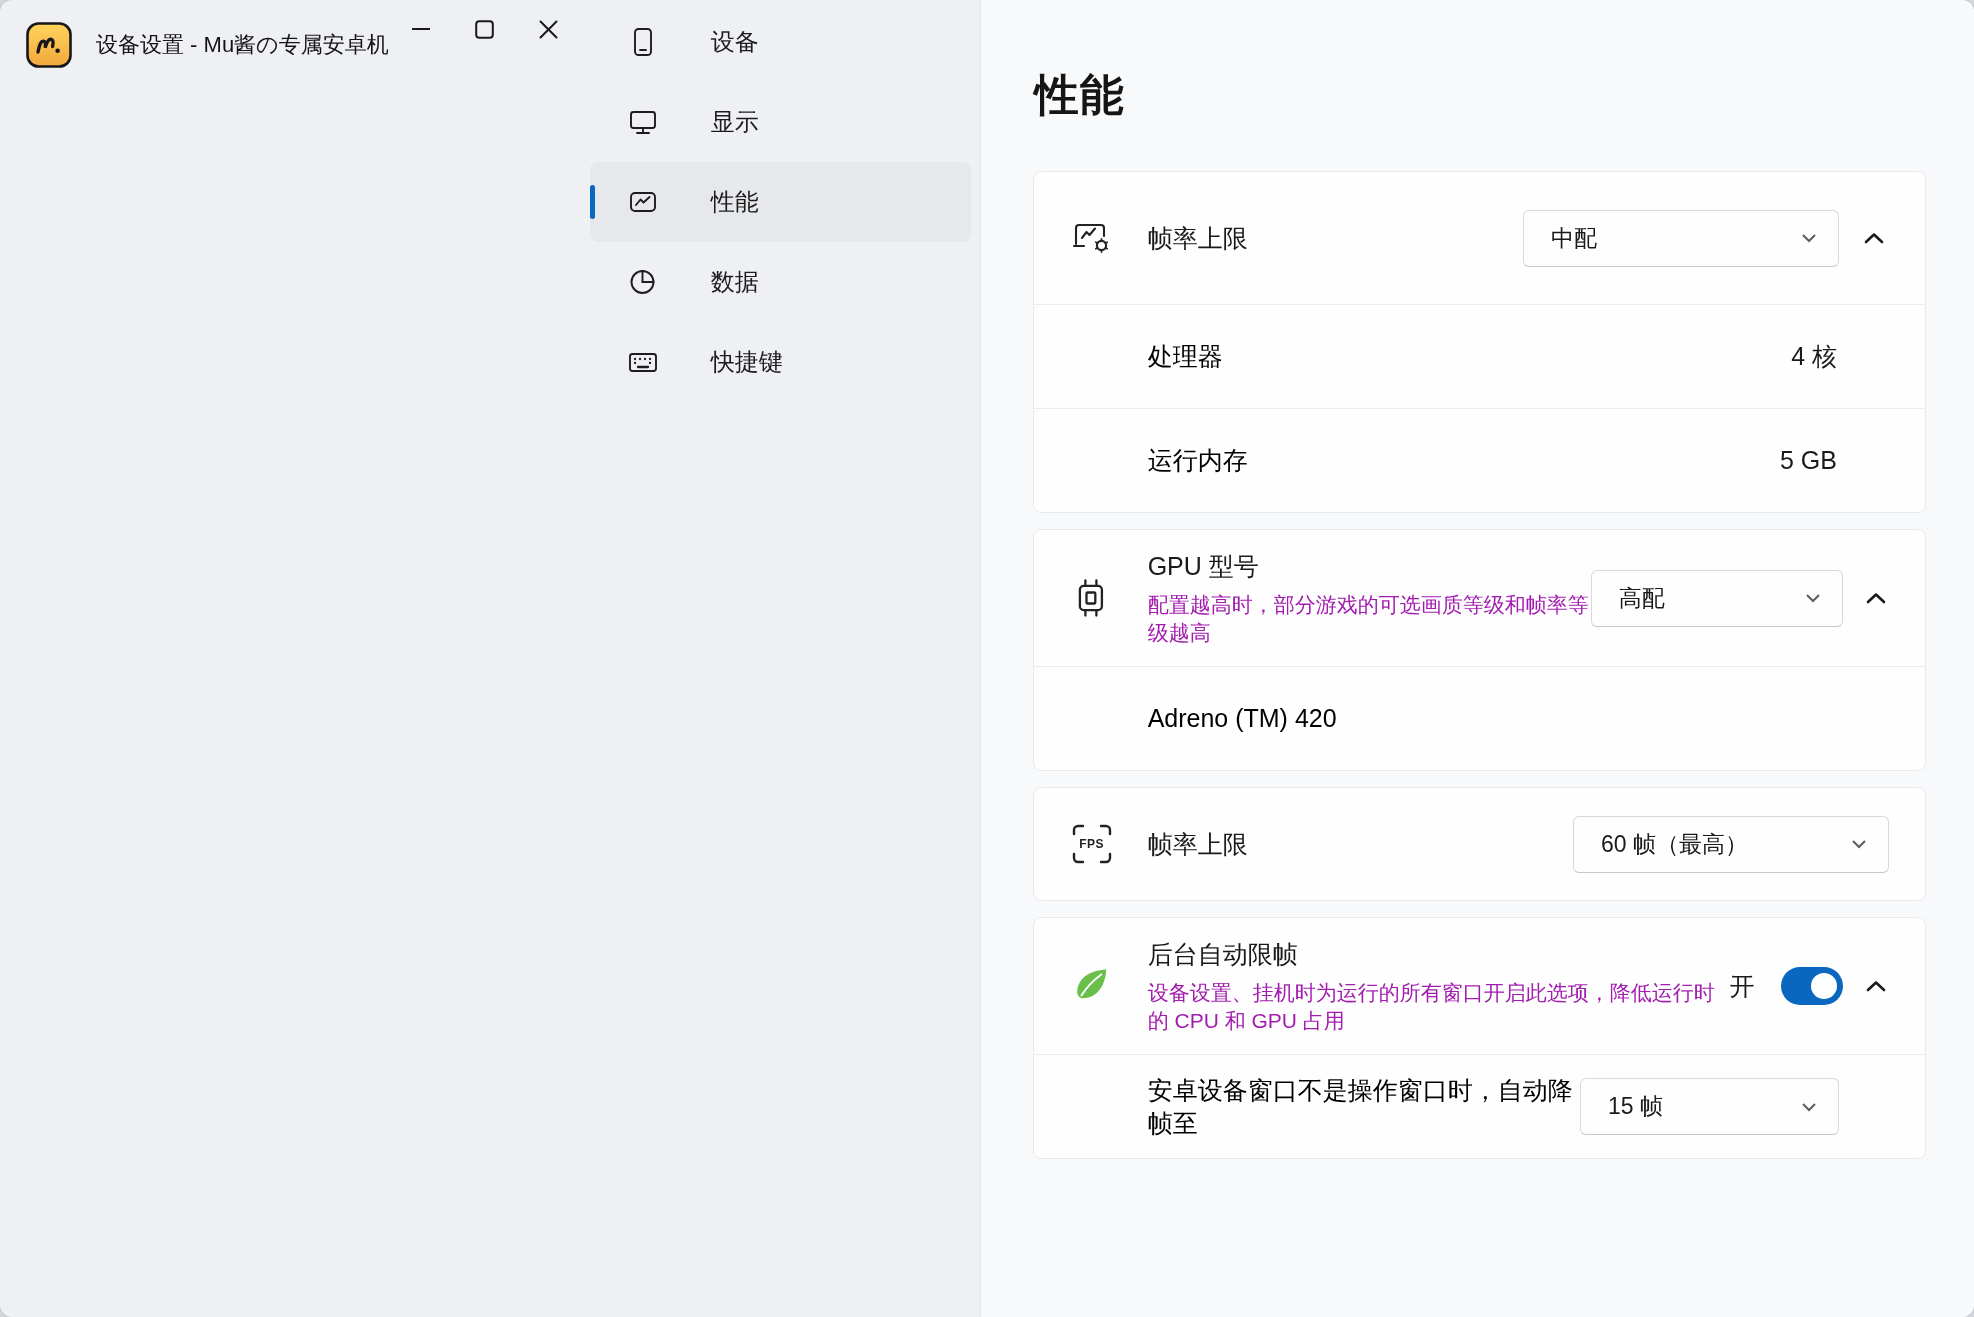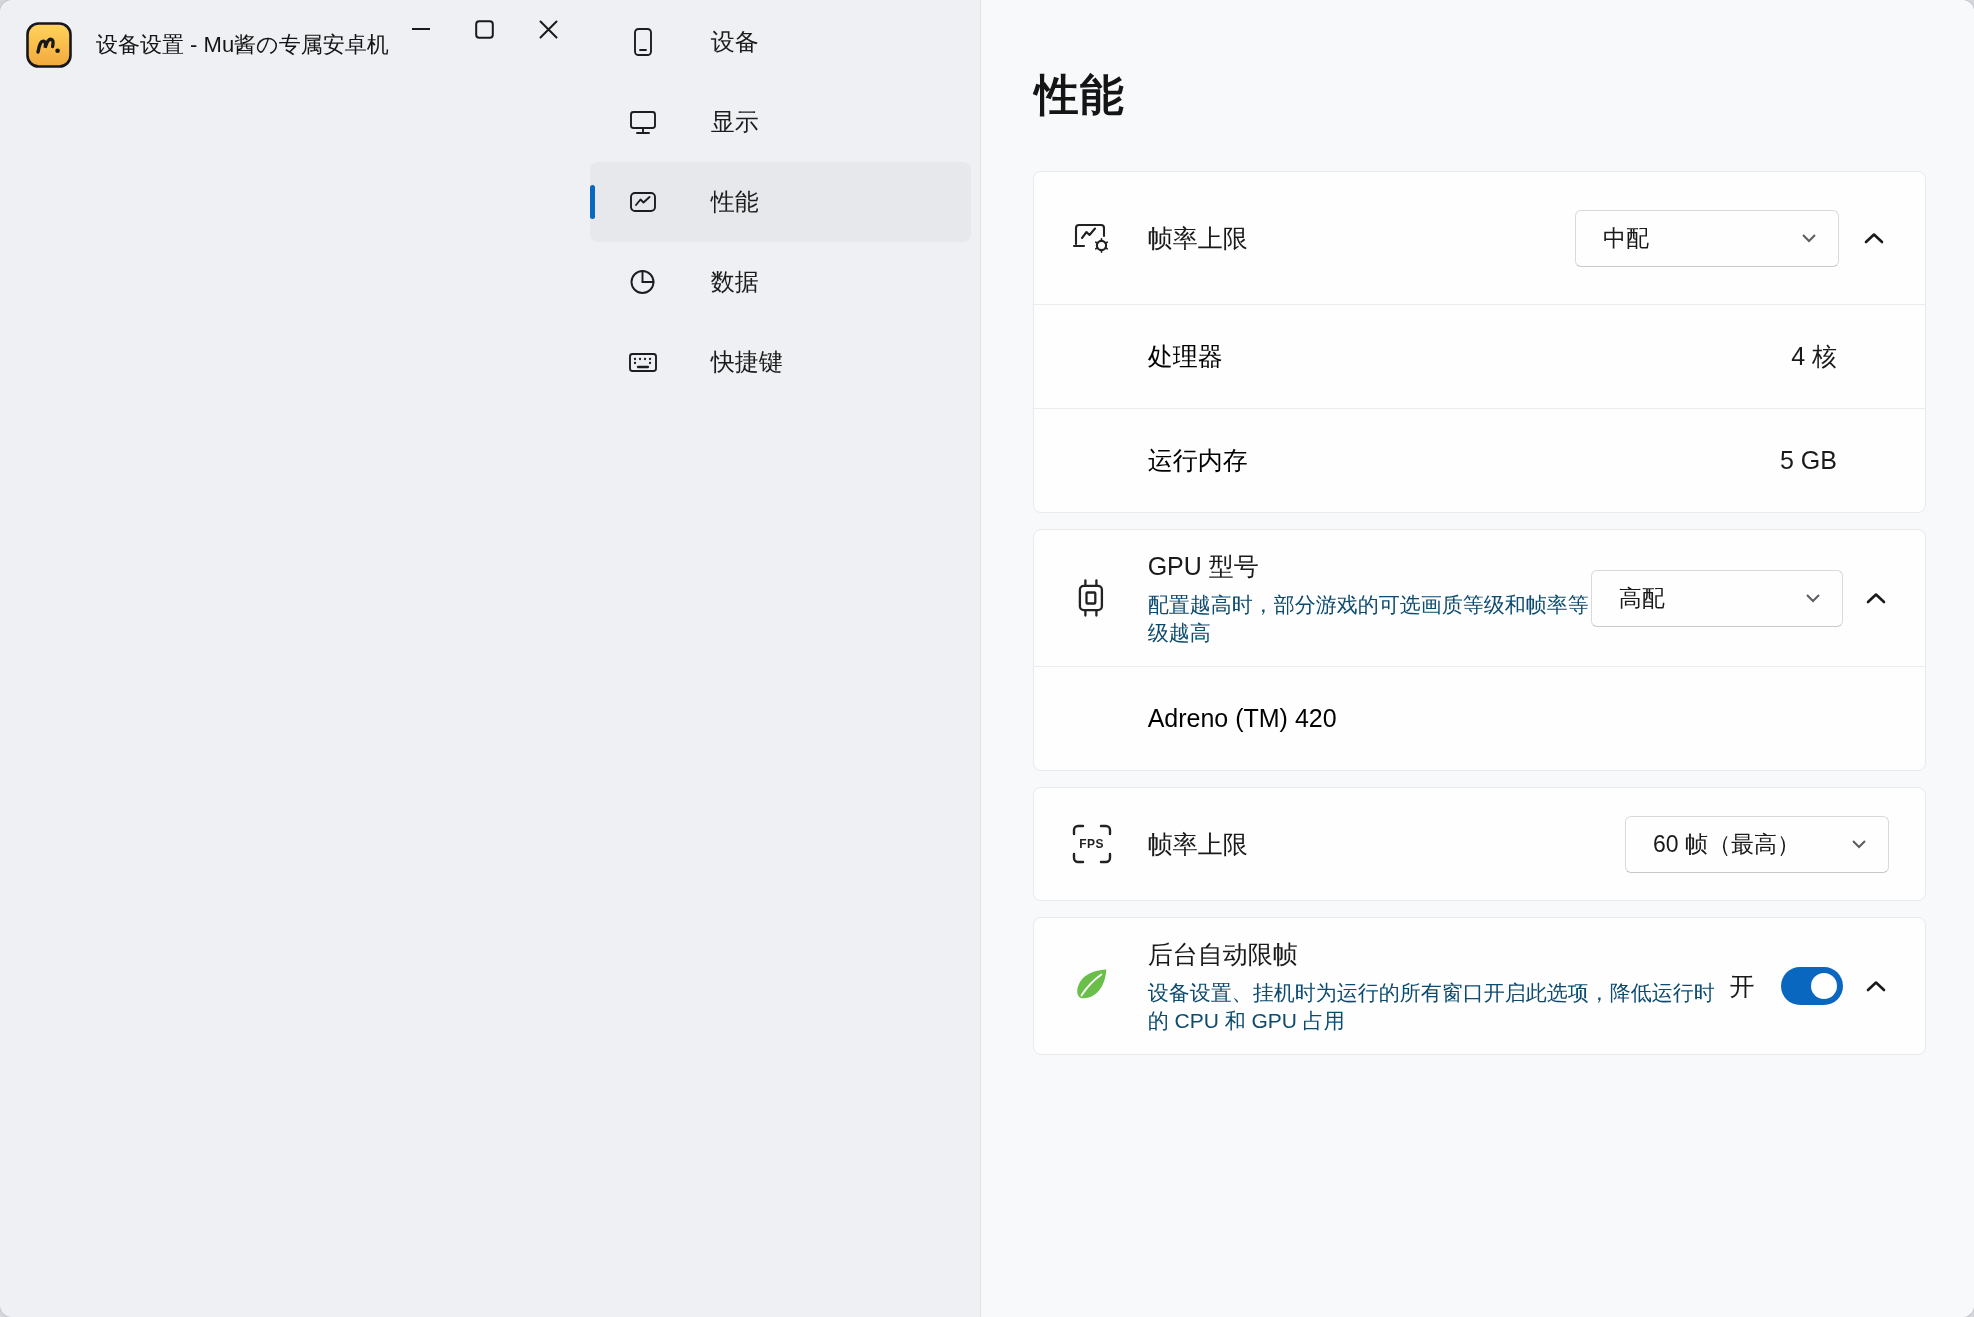--- a/index.html
+++ b/index.html
@@ -55,34 +55,34 @@
   .row + .row { border-top: 1px solid #ebecee; }
   .row.header   { min-height: 132px; }
   .row.header-lg{ min-height: 136px; }
   .row.single   { min-height: 112px; }
   .row.sub      { min-height: 104px; padding-left: 114px; }
   .row-icon { width: 44px; height: 44px; flex: none; margin-right: 34px; display: flex; align-items: center; justify-content: center; position: relative; }
   .row-icon svg { width: 44px; height: 44px; }
   .stroke-ic { stroke: #222; stroke-width: 2.1; fill: none; stroke-linecap: round; stroke-linejoin: round; }
   .titles { display: flex; flex-direction: column; gap: 8px; }
   .row-title { font-size: 25px; color: #1a1a1a; }
-  .row-subtitle { font-size: 21px; color: #0c4a6e; }
+  .row-subtitle { font-size: 21px; color: #a21caf; }
   .row-label { font-size: 25px; color: #000000; }
   .spacer { flex: 1; }
   .value { font-size: 25px; color: #1a1a1a; margin-right: 52px; }
   
   .dropdown {
     height: 57px; background: #fefefe;
     border: 1px solid #d8d9dc; border-bottom-color: #c6c8cb;
     border-radius: 6px; display: flex; align-items: center; justify-content: space-between;
     padding: 0 18px 0 27px; font-size: 23px; color: #1a1a1a; cursor: default;
   }
   .dropdown .dd-value { white-space: nowrap; }
   .dropdown svg { flex: none; margin-left: 14px; }
-  .w264 { width: 264px; }
+  .w264 { width: 316px; }
   .w240 { width: 280px; }
   .mr-chev { margin-right: 50px; }
   
   .collapse { width: 30px; margin-left: 20px; display: flex; justify-content: center; cursor: default; background: none; border: none; }
   
   .toggle-label { font-size: 25px; color: #1a1a1a; }
   .toggle { width: 82px; height: 38px; border-radius: 19px; background: #0a67c0; position: relative; margin-left: 26px; cursor: default; }
   .toggle .knob { position: absolute; right: 6px; top: 50%; transform: translateY(-50%); width: 26px; height: 26px; border-radius: 50%; background: #fff; }
   
   .fps-box { position: relative; width: 44px; height: 44px; display: flex; align-items: center; justify-content: center; }
@@ -302,17 +302,27 @@
           <span class="toggle-label">开</span>
           <div class="toggle">
             <span class="knob"></span>
           </div>
           <button class="collapse">
             <svg width="26" height="20" viewBox="0 0 26 20">
                 <polyline points="5,14 13,6.5 21,14" fill="none" stroke="#1a1a1a" stroke-width="2.6" stroke-linecap="round" stroke-linejoin="round"></polyline>
               </svg>
           </button>
         </div>
+        <div class="row sub">
+          <span class="row-label">安卓设备窗口不是操作窗口时，自动降帧至</span>
+          <span class="spacer"></span>
+          <div class="dropdown w240 mr-chev">
+            <span class="dd-value">15 帧</span>
+            <svg width="22" height="20" viewBox="0 0 22 20">
+                <polyline points="5,7 11,13 17,7" fill="none" stroke="#5a5d61" stroke-width="2"></polyline>
+              </svg>
+          </div>
+        </div>
       </section>
 
     </main>
   </div>
 </div>
 
 </body></html>

